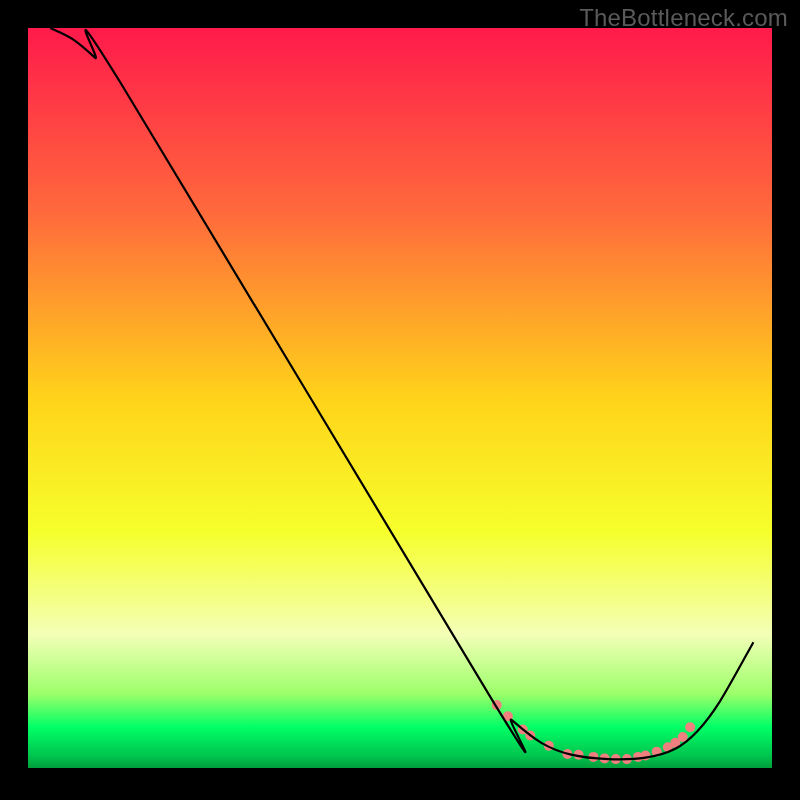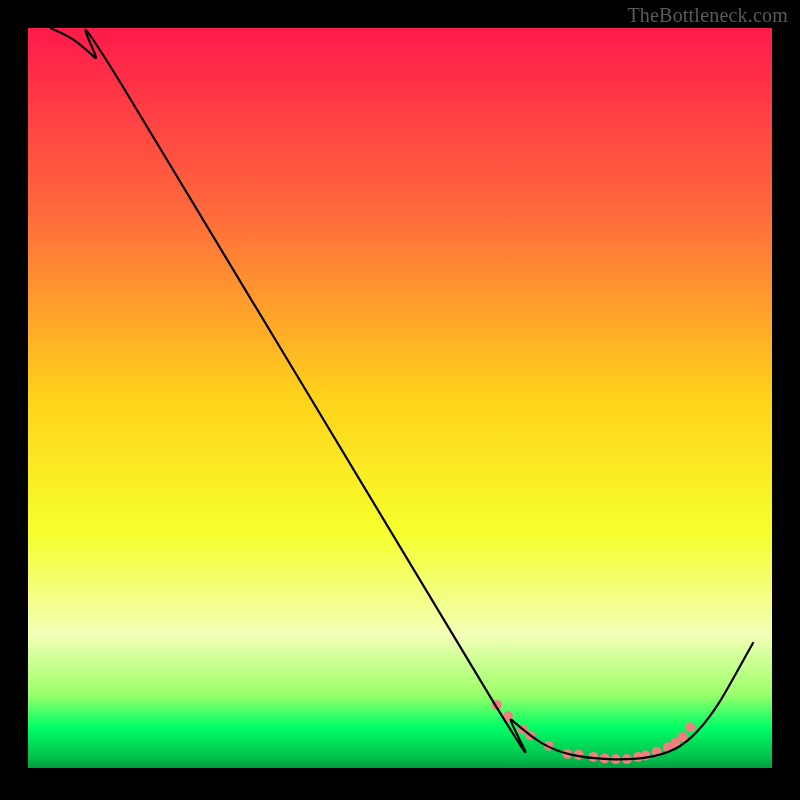--- a/index.html
+++ b/index.html
@@ -17,22 +17,22 @@
   }
   svg.chart {
     position: absolute;
     left: 0;
     top: 0;
   }
   .watermark {
     position: absolute;
     top: 4px;
     right: 12px;
-    font-family: Liberation Serif, serif;
-    font-size: 20px;
+    font-family: Liberation Sans, sans-serif;
+    font-size: 24px;
     color: #5a5a5a;
     letter-spacing: 0.2px;
     user-select: none;
   }
 </style>
 </head>
 <body>
 
 <div class="stage">
   <svg class="chart" width="800" height="800" viewBox="0 0 800 800">

